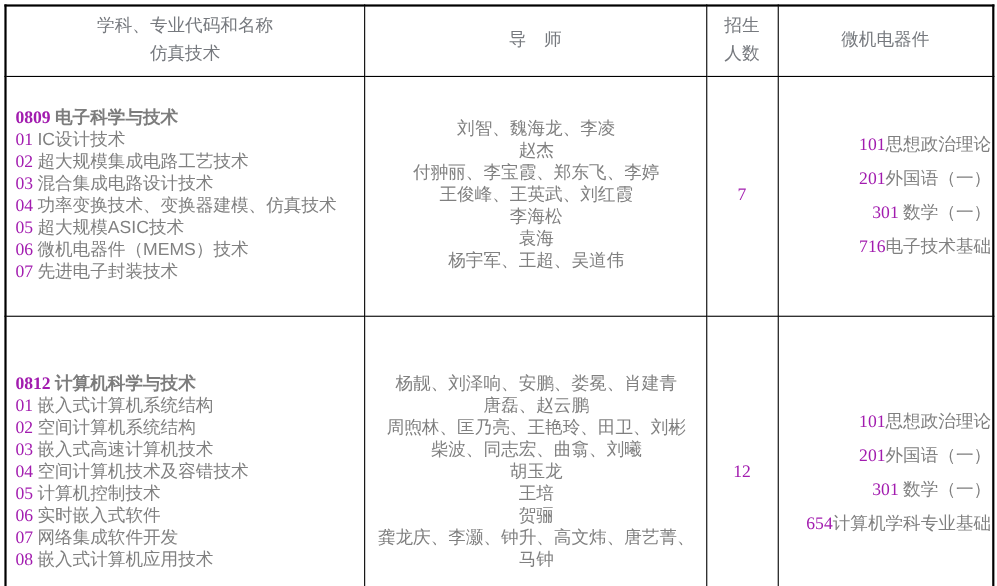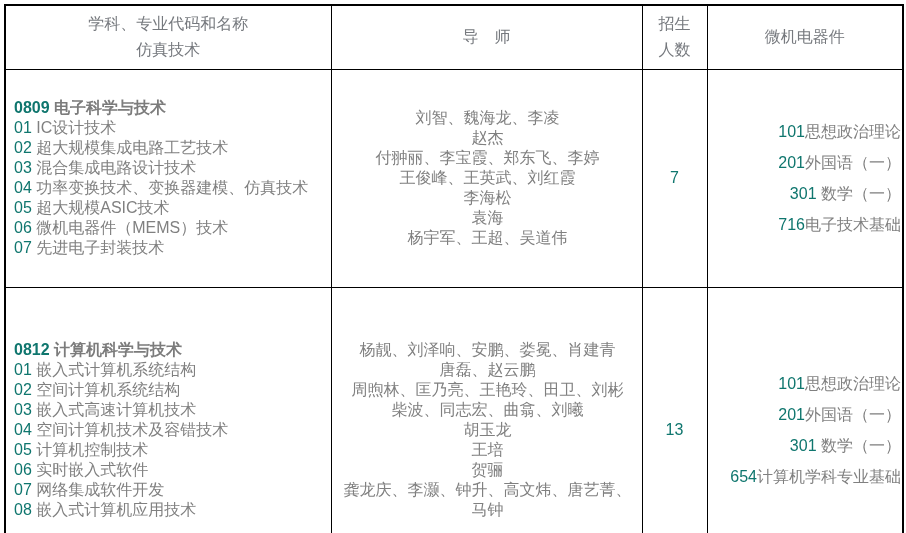--- a/index.html
+++ b/index.html
@@ -60,21 +60,22 @@
   }
   .cell-quota {
     text-align: center;
   }
   .cell-subjects {
     text-align: right;
     padding-left: 8px;
     line-height: 31px;
   }
   .num {
-    color: #0f766e;
+    color: #a21caf;
+    font-family: Liberation Serif, serif;
   }
   .cell-program .title .num {
     font-weight: bold;
   }
 </style>
 </head>
 <body>
 
 <div class="page">
   <table class="admissions">
@@ -142,21 +143,21 @@
           <td class="cell-advisors">
             <div class="advisor">杨靓、刘泽响、安鹏、娄冕、肖建青</div>
             <div class="advisor">唐磊、赵云鹏</div>
             <div class="advisor">周煦林、匡乃亮、王艳玲、田卫、刘彬</div>
             <div class="advisor">柴波、同志宏、曲翕、刘曦</div>
             <div class="advisor">胡玉龙</div>
             <div class="advisor">王培</div>
             <div class="advisor">贺骊</div>
             <div class="advisor">龚龙庆、李灏、钟升、高文炜、唐艺菁、马钟</div>
           </td>
-          <td class="cell-quota"><span class="num">13</span></td>
+          <td class="cell-quota"><span class="num">12</span></td>
           <td class="cell-subjects">
             <div class="subject"><span class="num">101</span>思想政治理论</div>
             <div class="subject"><span class="num">201</span>外国语（一）</div>
             <div class="subject"><span class="num">301 </span>数学（一）</div>
             <div class="subject"><span class="num">654</span>计算机学科专业基础</div>
           </td>
         </tr>
       </tbody>
   </table>
 </div>

